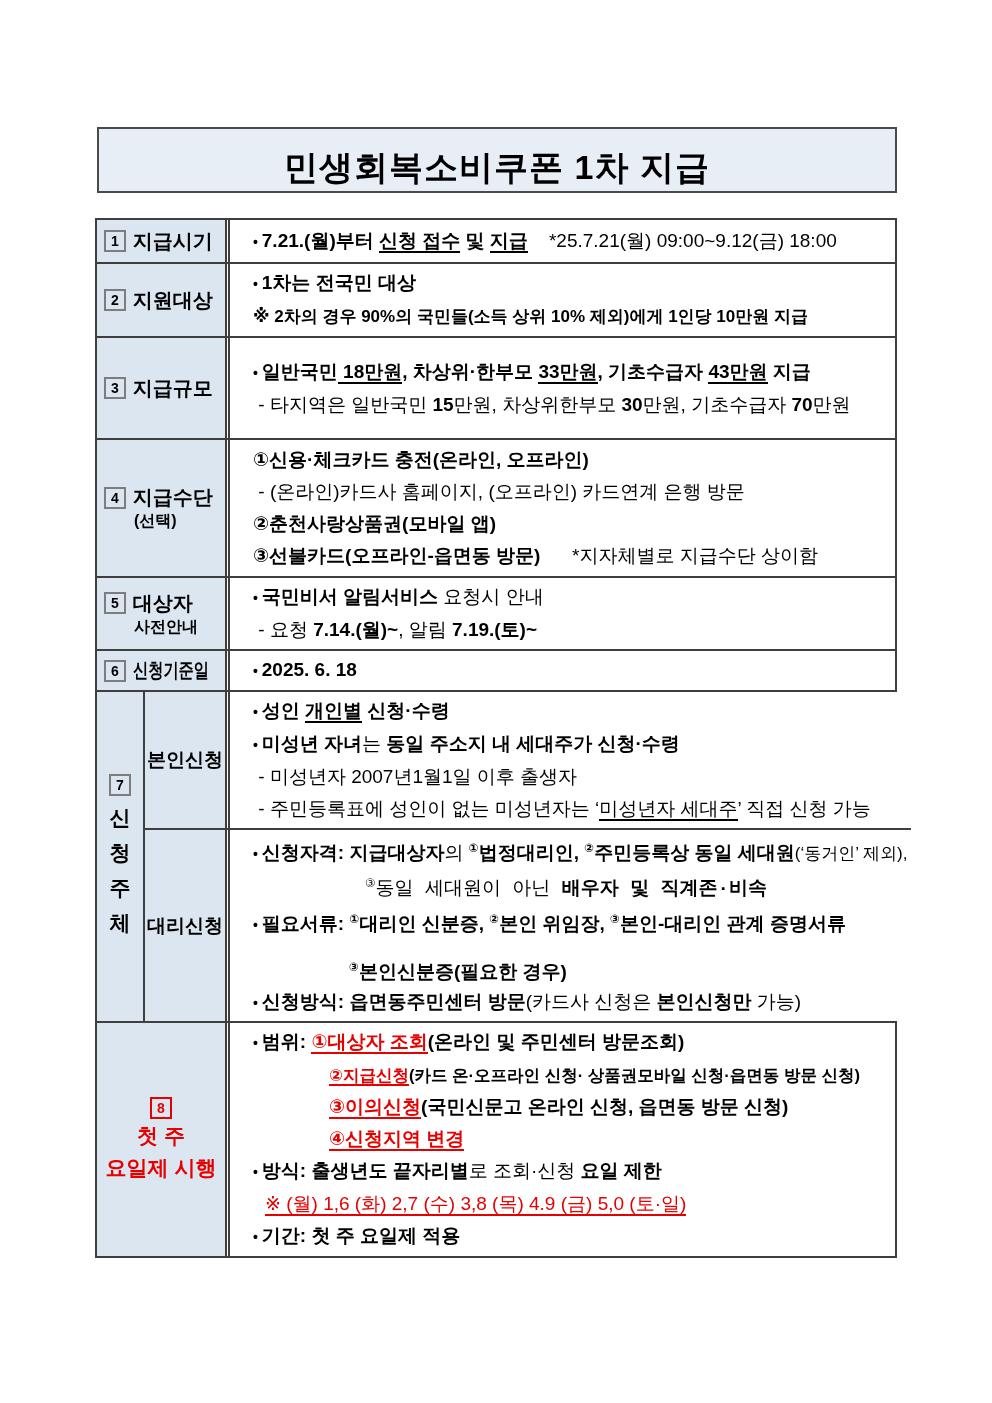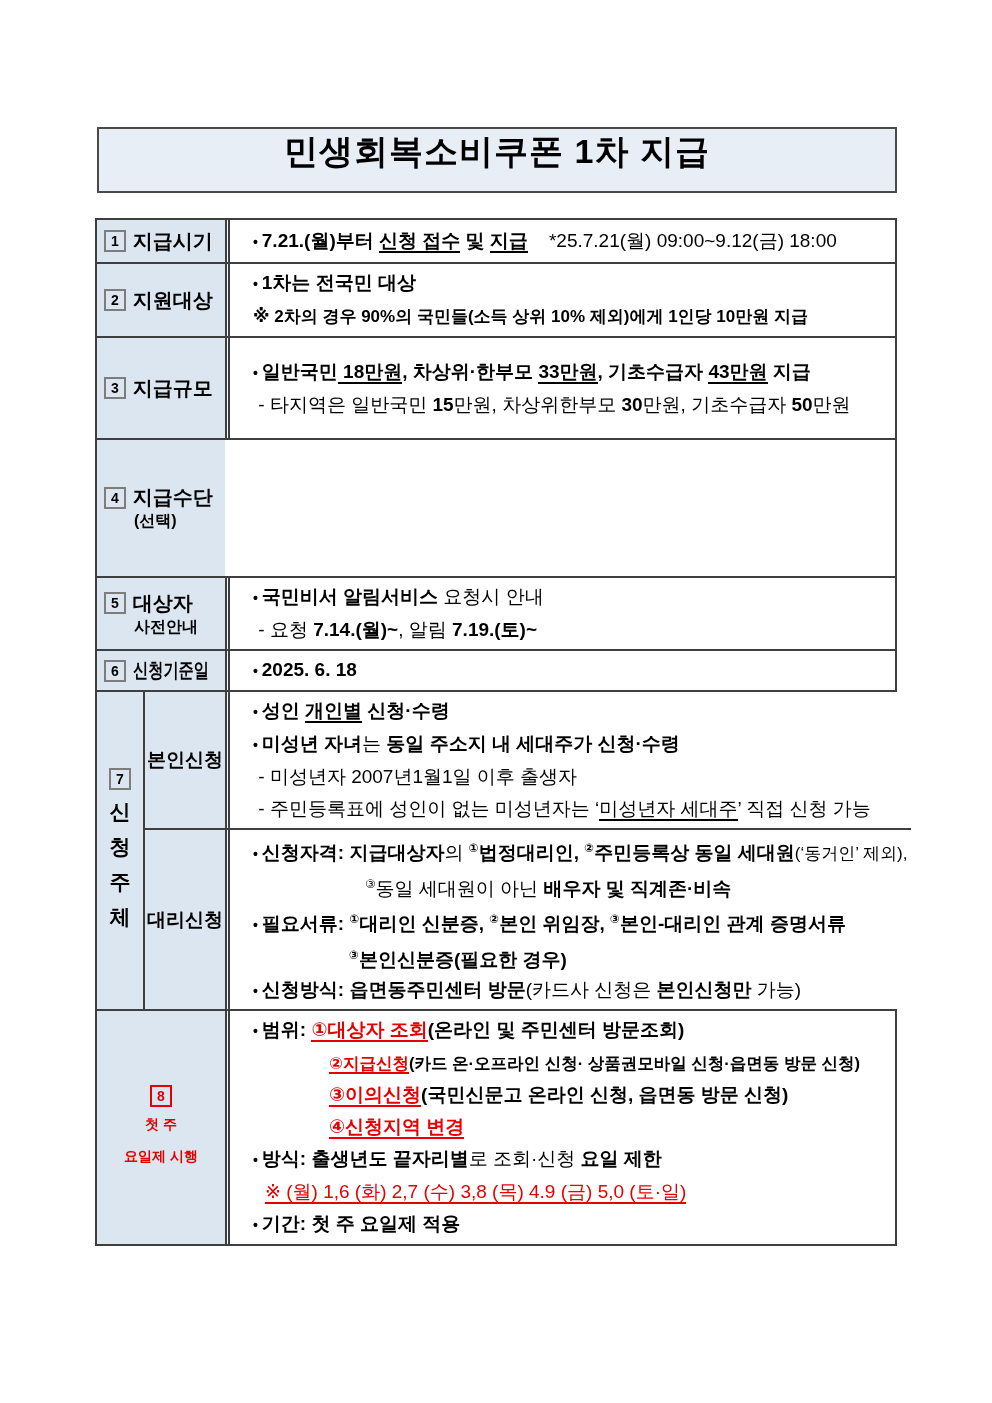--- a/index.html
+++ b/index.html
@@ -1,20 +1,20 @@
 <!DOCTYPE html>
 <html><head>
 <meta charset="utf-8">
 <style>
   html,body{margin:0;padding:0;background:#fff;}
   .page{position:relative;width:992px;height:1403px;background:#ffffff;
         font-family:"Liberation Sans","DejaVu Sans",sans-serif;color:#000;}
   .title-box{position:absolute;left:97px;top:127px;width:800px;height:66px;
         background:#e8eef6;border:2px solid #4a4a4a;box-sizing:border-box;
-        display:flex;align-items:flex-start;justify-content:center;}
+        display:flex;align-items:flex-end;justify-content:center;}
   .title-text{font-size:34px;font-weight:bold;letter-spacing:1px;}
   .doc-table{position:absolute;left:95px;top:218px;width:802px;
         border:2px solid #3f3f3f;box-sizing:border-box;background:#fff;}
   .row{display:flex;border-top:2px solid #3f3f3f;}
   .doc-table > .row:first-child{border-top:none;}
   .hcell{width:128px;min-width:128px;background:#dce6f1;box-sizing:border-box;
         display:flex;flex-direction:column;justify-content:center;padding:3px 2px 3px 7px;}
   .ccell{flex:1;border-left:5px double #3f3f3f;background:#fff;box-sizing:border-box;
         display:flex;flex-direction:column;justify-content:center;padding:3px 4px 3px 23px;overflow:hidden;}
   .hline{font-size:20px;font-weight:bold;display:flex;align-items:center;gap:7px;white-space:nowrap;}
@@ -25,40 +25,40 @@
   .condensed{display:inline-block;transform:scaleX(0.76);transform-origin:left center;}
   .line{font-size:19px;line-height:32px;white-space:pre;overflow:hidden;}
   .b{font-weight:bold;}
   .u{border-bottom:2px solid currentColor;}
   .bu{font-weight:bold;border-bottom:2px solid currentColor;}
   .red{color:#e60000;}
   .sm{font-size:17px;}
   .sup{font-size:0.62em;vertical-align:7px;}
   .blt{font-size:14px;}
   .indA{padding-left:76px;}
-  .indB{padding-left:112px;}
-  .indC{padding-left:96px;}
+  .indB{padding-left:112px;font-family:Liberation Mono, monospace;}
+  .indC{padding-left:96px;margin-top:12px;}
   .indD{padding-left:12px;}
   .sm2line{font-size:16.5px;}
   .rh1{min-height:42px;} .rh2{min-height:66px;} .rh3{min-height:100px;}
   .rh4{min-height:136px;} .rh5{min-height:67px;} .rh6{min-height:36px;} .rh8{min-height:232px;}
   
   .vcell{width:46px;min-width:46px;background:#dce6f1;display:flex;flex-direction:column;
         align-items:center;justify-content:center;gap:1px;padding:4px 0;}
   .vchar{font-size:21px;font-weight:bold;line-height:34px;}
   .vnum{margin-bottom:4px;}
   .r7right{flex:1;display:flex;flex-direction:column;}
   .subrow{display:flex;}
   .subrow + .subrow{border-top:2px solid #3f3f3f;}
   .shcell{width:82px;min-width:82px;background:#dce6f1;border-left:2px solid #3f3f3f;box-sizing:border-box;
         display:flex;align-items:center;justify-content:center;font-size:19px;font-weight:bold;}
   .sr1{min-height:130px;} .sr2{min-height:153px;}
   .sr2 .line{line-height:30px;}
   .r8head{align-items:center;padding-left:2px;gap:2px;}
-  .r8line{font-size:14px;font-weight:bold;color:#e60000;line-height:30px;white-space:nowrap;}
+  .r8line{font-size:21px;font-weight:bold;color:#e60000;line-height:30px;white-space:nowrap;}
 </style>
 </head>
 <body>
 
 <div class="page">
 
   <div class="title-box">
     <span class="title-text">민생회복소비쿠폰 1차 지급</span>
   </div>
 
@@ -91,31 +91,37 @@
 
     <div class="row rh3">
       <div class="hcell">
         <div class="hline">
           <span class="numbox">3</span>
           <span>지급규모</span>
         </div>
       </div>
       <div class="ccell">
         <div class="line"><span class="b blt">• </span><span class="b">일반국민</span><span class="bu"> 18만원</span><span class="b">, 차상위·한부모 </span><span class="bu">33만원</span><span class="b">, 기초수급자 </span><span class="bu">43만원</span><span class="b"> 지급</span></div>
-        <div class="line"><span> - 타지역은 일반국민 </span><span class="b">15</span><span>만원, 차상위한부모 </span><span class="b">30</span><span>만원, 기초수급자 </span><span class="b">50</span><span>만원</span></div>
+        <div class="line"><span> - 타지역은 일반국민 </span><span class="b">15</span><span>만원, 차상위한부모 </span><span class="b">30</span><span>만원, 기초수급자 </span><span class="b">70</span><span>만원</span></div>
       </div>
     </div>
 
     <div class="row rh4">
       <div class="hcell">
         <div class="hline">
           <span class="numbox">4</span>
           <span>지급수단</span>
         </div>
         <div class="hline2">(선택)</div>
+      </div>
+      <div class="ccell">
+        <div class="line"><span class="b">①신용·체크카드 충전(온라인, 오프라인)</span></div>
+        <div class="line"><span> - (온라인)카드사 홈페이지, (오프라인) 카드연계 은행 방문</span></div>
+        <div class="line"><span class="b">②춘천사랑상품권(모바일 앱)</span></div>
+        <div class="line"><span class="b">③선불카드(오프라인-읍면동 방문)</span><span>      *지자체별로 지급수단 상이함</span></div>
       </div>
     </div>
 
     <div class="row rh5">
       <div class="hcell">
         <div class="hline">
           <span class="numbox">5</span>
           <span>대상자</span>
         </div>
         <div class="hline2">사전안내</div>

